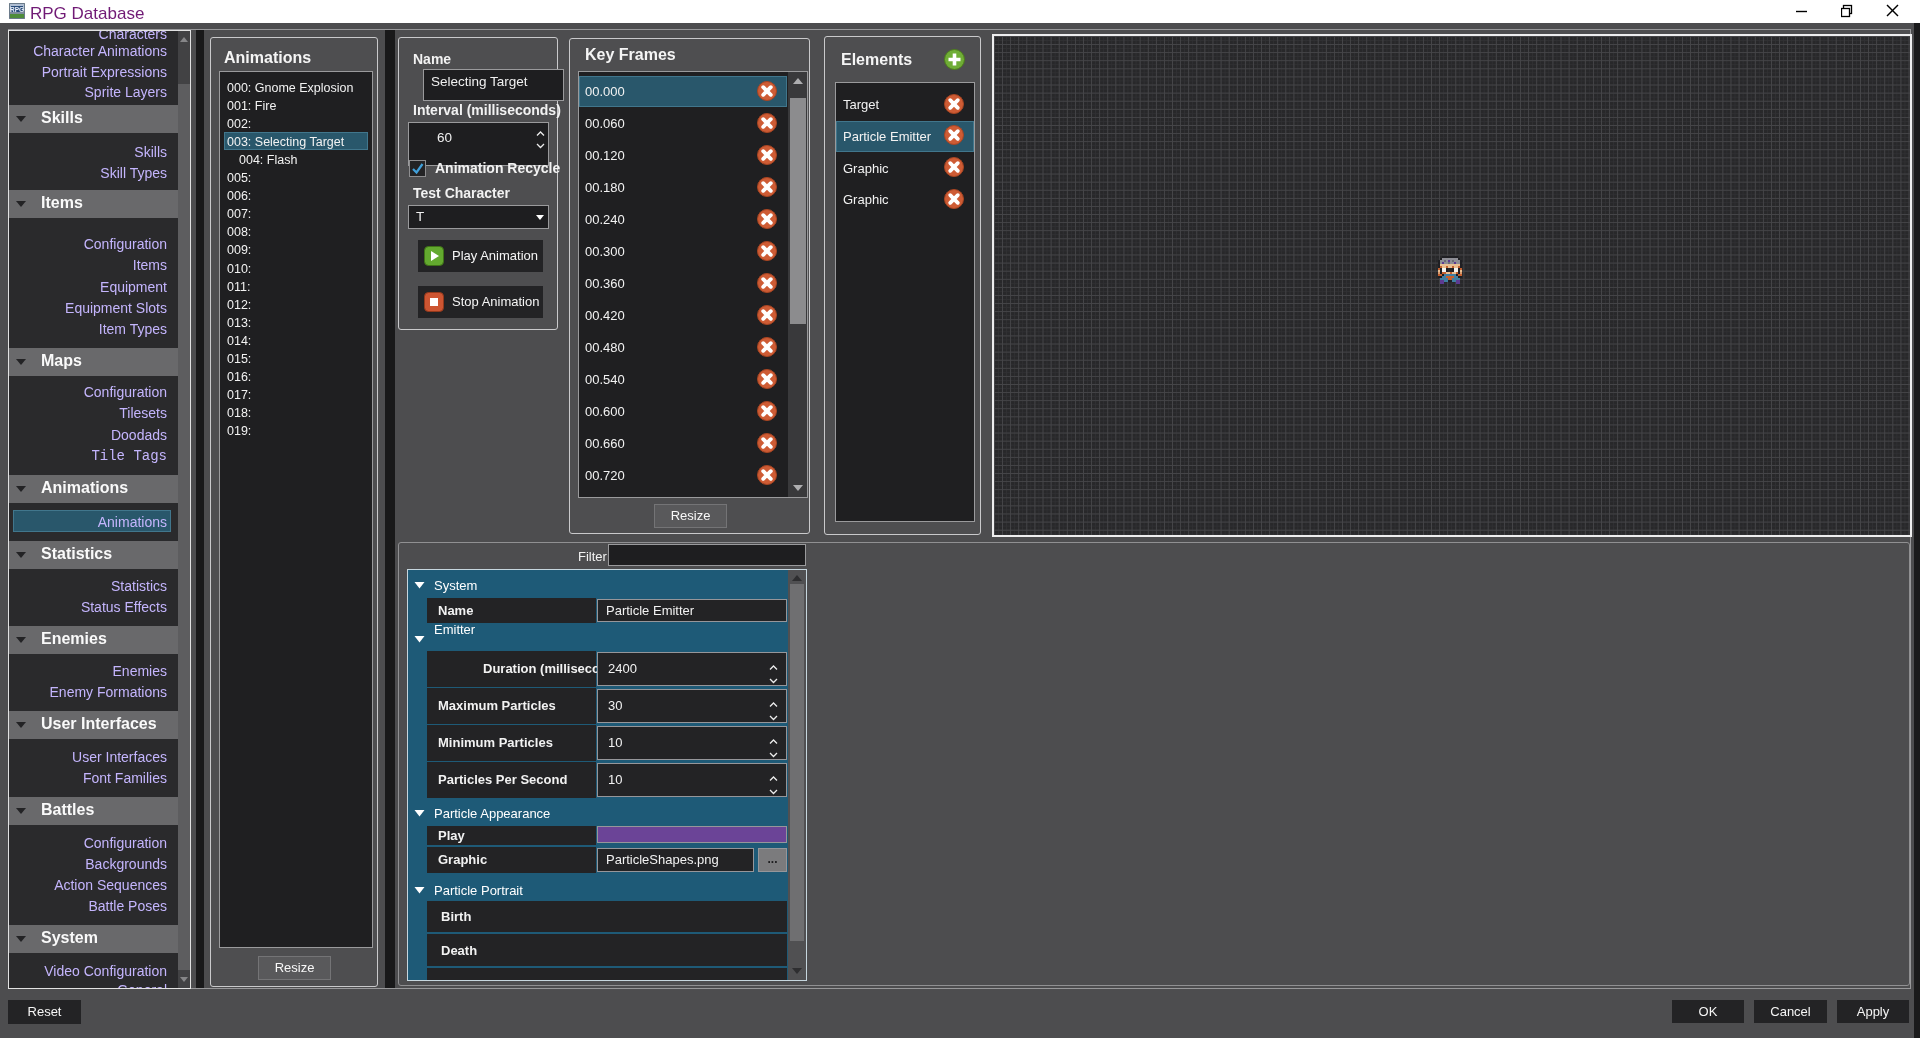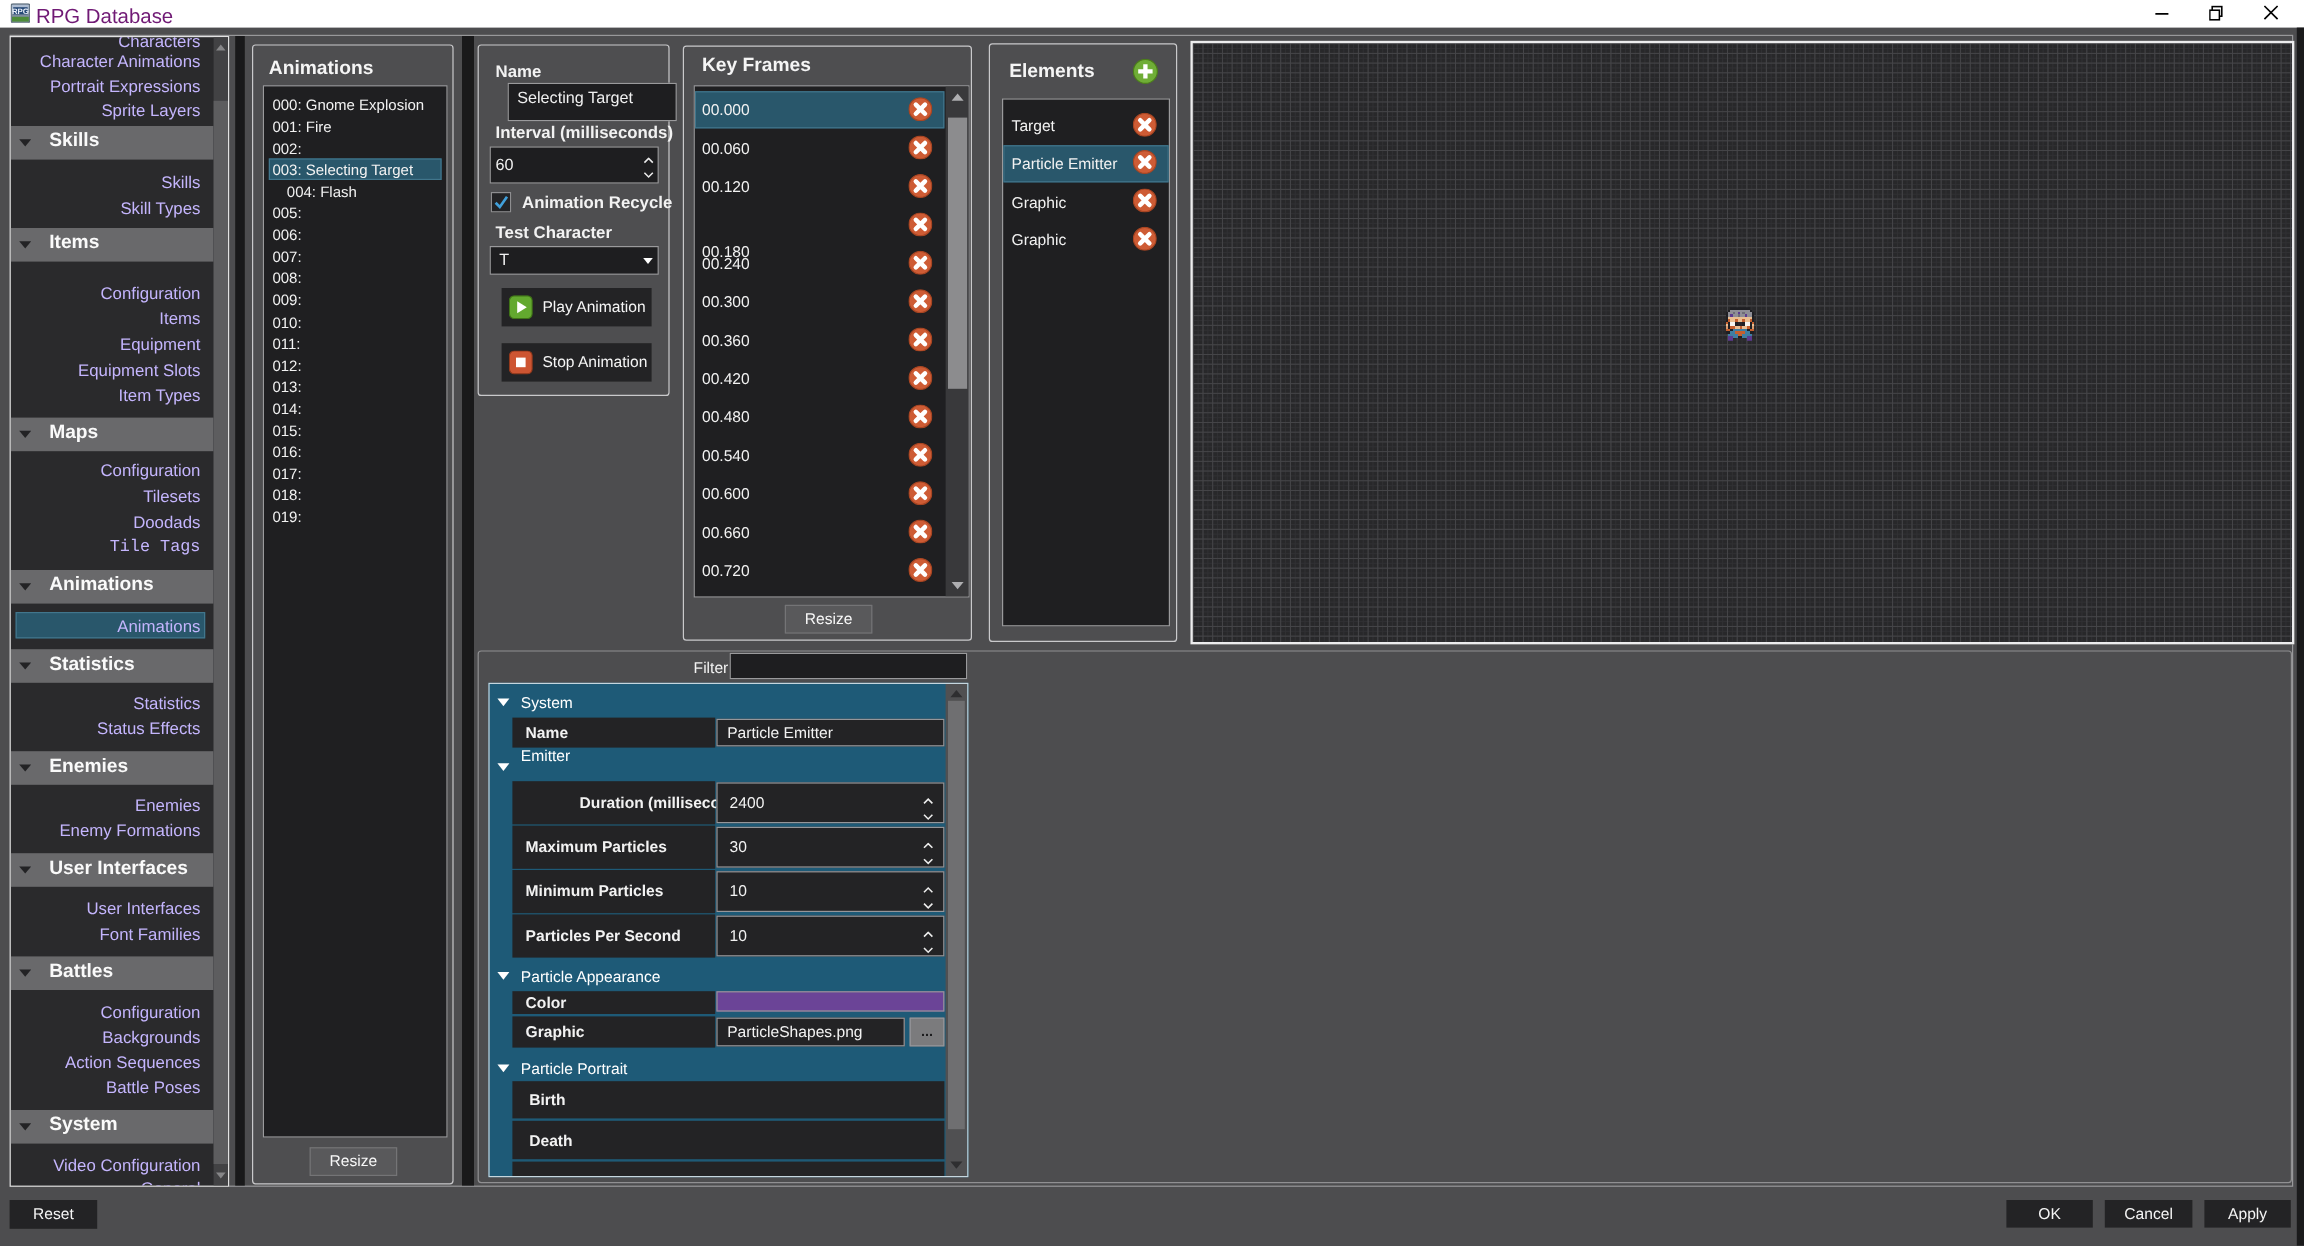--- a/index.html
+++ b/index.html
@@ -152,21 +152,21 @@
       <div class="abs" style="left:7px;top:314.2px;height:18px;line-height:18px;font-size:12.5px;white-space:nowrap;">017:</div>
       <div class="abs" style="left:7px;top:332.3px;height:18px;line-height:18px;font-size:12.5px;white-space:nowrap;">018:</div>
       <div class="abs" style="left:7px;top:350.4px;height:18px;line-height:18px;font-size:12.5px;white-space:nowrap;">019:</div>
     </div>
     <div class="btn-resize" style="left:47px;top:918px;width:73px;height:24px;">Resize</div>
   </div>
 <div class="panel" style="left:398px;top:37px;width:160px;height:293px;">
     <div class="abs bold" style="left:14px;top:13px;font-size:14px;">Name</div>
     <div class="tb" style="left:24px;top:31px;width:141px;height:32px;line-height:24px;padding-left:7px;">Selecting Target</div>
     <div class="abs bold" style="left:14px;top:64px;font-size:14px;white-space:nowrap;">Interval (milliseconds)</div>
-    <div class="tb" style="left:9px;top:84px;width:141px;height:31px;line-height:29px;padding-left:4px;">60<svg class="abs" style="left:127px;top:8px" width="9" height="6">
+    <div class="tb" style="left:9px;top:84px;width:141px;height:44px;line-height:29px;padding-left:28px;">60<svg class="abs" style="left:127px;top:8px" width="9" height="6">
         <path d="M1 4.5 L4.5 1 L8 4.5" fill="none" stroke="#ececec" stroke-width="1.3"></path>
       </svg><svg class="abs" style="left:127px;top:20px" width="9" height="6">
         <path d="M1 1 L4.5 4.5 L8 1" fill="none" stroke="#ececec" stroke-width="1.3"></path>
       </svg></div>
     <div class="abs" style="left:10px;top:122px;width:17px;height:17px;background:#232325;border:1px solid #8e8e90;">
       <svg width="15" height="15" style="position:absolute;left:0;top:0">
         <path d="M3 8 L6.5 11.5 L12.5 3" fill="none" stroke="#41a0da" stroke-width="2.2"></path>
       </svg>
     </div>
     <div class="abs bold" style="left:36px;top:122px;font-size:14px;white-space:nowrap;">Animation Recycle</div>
@@ -199,21 +199,21 @@
       <div class="kfrow" style="left:6px;top:36.4px;height:31px;line-height:31px;">00.060</div>
       <svg class="abs" style="left:178px;top:41px" width="20" height="20">
         <circle cx="10" cy="10" r="9.5" fill="#ce5c35" stroke="#a84522" stroke-width="1"></circle>
         <path d="M6.2 6.2 L13.8 13.8 M13.8 6.2 L6.2 13.8" stroke="#ffffff" stroke-width="3.8" stroke-linecap="round"></path>
       </svg>
       <div class="kfrow" style="left:6px;top:68.4px;height:31px;line-height:31px;">00.120</div>
       <svg class="abs" style="left:178px;top:73px" width="20" height="20">
         <circle cx="10" cy="10" r="9.5" fill="#ce5c35" stroke="#a84522" stroke-width="1"></circle>
         <path d="M6.2 6.2 L13.8 13.8 M13.8 6.2 L6.2 13.8" stroke="#ffffff" stroke-width="3.8" stroke-linecap="round"></path>
       </svg>
-      <div class="kfrow" style="left:6px;top:100.4px;height:31px;line-height:31px;margin-top:22px;">00.180</div>
+      <div class="kfrow" style="left:6px;top:100.4px;height:31px;line-height:31px;">00.180</div>
       <svg class="abs" style="left:178px;top:105px" width="20" height="20">
         <circle cx="10" cy="10" r="9.5" fill="#ce5c35" stroke="#a84522" stroke-width="1"></circle>
         <path d="M6.2 6.2 L13.8 13.8 M13.8 6.2 L6.2 13.8" stroke="#ffffff" stroke-width="3.8" stroke-linecap="round"></path>
       </svg>
       <div class="kfrow" style="left:6px;top:132.4px;height:31px;line-height:31px;">00.240</div>
       <svg class="abs" style="left:178px;top:137px" width="20" height="20">
         <circle cx="10" cy="10" r="9.5" fill="#ce5c35" stroke="#a84522" stroke-width="1"></circle>
         <path d="M6.2 6.2 L13.8 13.8 M13.8 6.2 L6.2 13.8" stroke="#ffffff" stroke-width="3.8" stroke-linecap="round"></path>
       </svg>
       <div class="kfrow" style="left:6px;top:164.4px;height:31px;line-height:31px;">00.300</div>
@@ -497,21 +497,21 @@
     <div class="vbox" style="left:189px;top:193px;width:190px;height:34px;line-height:32px;padding-left:10px;">10<svg class="abs" style="left:171px;top:12px" width="9" height="6">
         <path d="M1 4.5 L4.5 1 L8 4.5" fill="none" stroke="#ececec" stroke-width="1.3"></path>
       </svg><svg class="abs" style="left:171px;top:25px" width="9" height="6">
         <path d="M1 1 L4.5 4.5 L8 1" fill="none" stroke="#ececec" stroke-width="1.3"></path>
       </svg></div>
     <svg class="abs" style="left:6px;top:239px" width="11" height="8">
       <path d="M0.5 1 L10.5 1 L5.5 7.5 Z" fill="#fff"></path>
     </svg>
     <div class="cat" style="left:26px;top:236px;">Particle Appearance</div>
     <div class="lblcell" style="left:19px;top:256px;width:169px;height:19px;"></div>
-    <div class="abs bold" style="left:30px;top:258px;font-size:13px;">Color</div>
+    <div class="abs bold" style="left:30px;top:258px;font-size:13px;">Play</div>
     <div class="abs" style="left:189px;top:256px;width:190px;height:17px;background:#6b4497;border:1px solid #96969a;"></div>
     <div class="lblcell" style="left:19px;top:277px;width:169px;height:26px;"></div>
     <div class="abs bold" style="left:30px;top:282px;font-size:13px;">Graphic</div>
     <div class="vbox" style="left:189px;top:278px;width:157px;height:24px;line-height:22px;padding-left:8px;">ParticleShapes.png</div>
     <div class="abs" style="left:350px;top:278px;width:29px;height:24px;background:#7b7b7d;border:1px solid #96969a;color:#1c1c1e;font-weight:bold;font-size:12px;text-align:center;line-height:20px;">...</div>
     <svg class="abs" style="left:6px;top:316px" width="11" height="8">
       <path d="M0.5 1 L10.5 1 L5.5 7.5 Z" fill="#fff"></path>
     </svg>
     <div class="cat" style="left:26px;top:313px;">Particle Portrait</div>
     <div class="lblcell" style="left:19px;top:331px;width:360px;height:31px;"></div>

